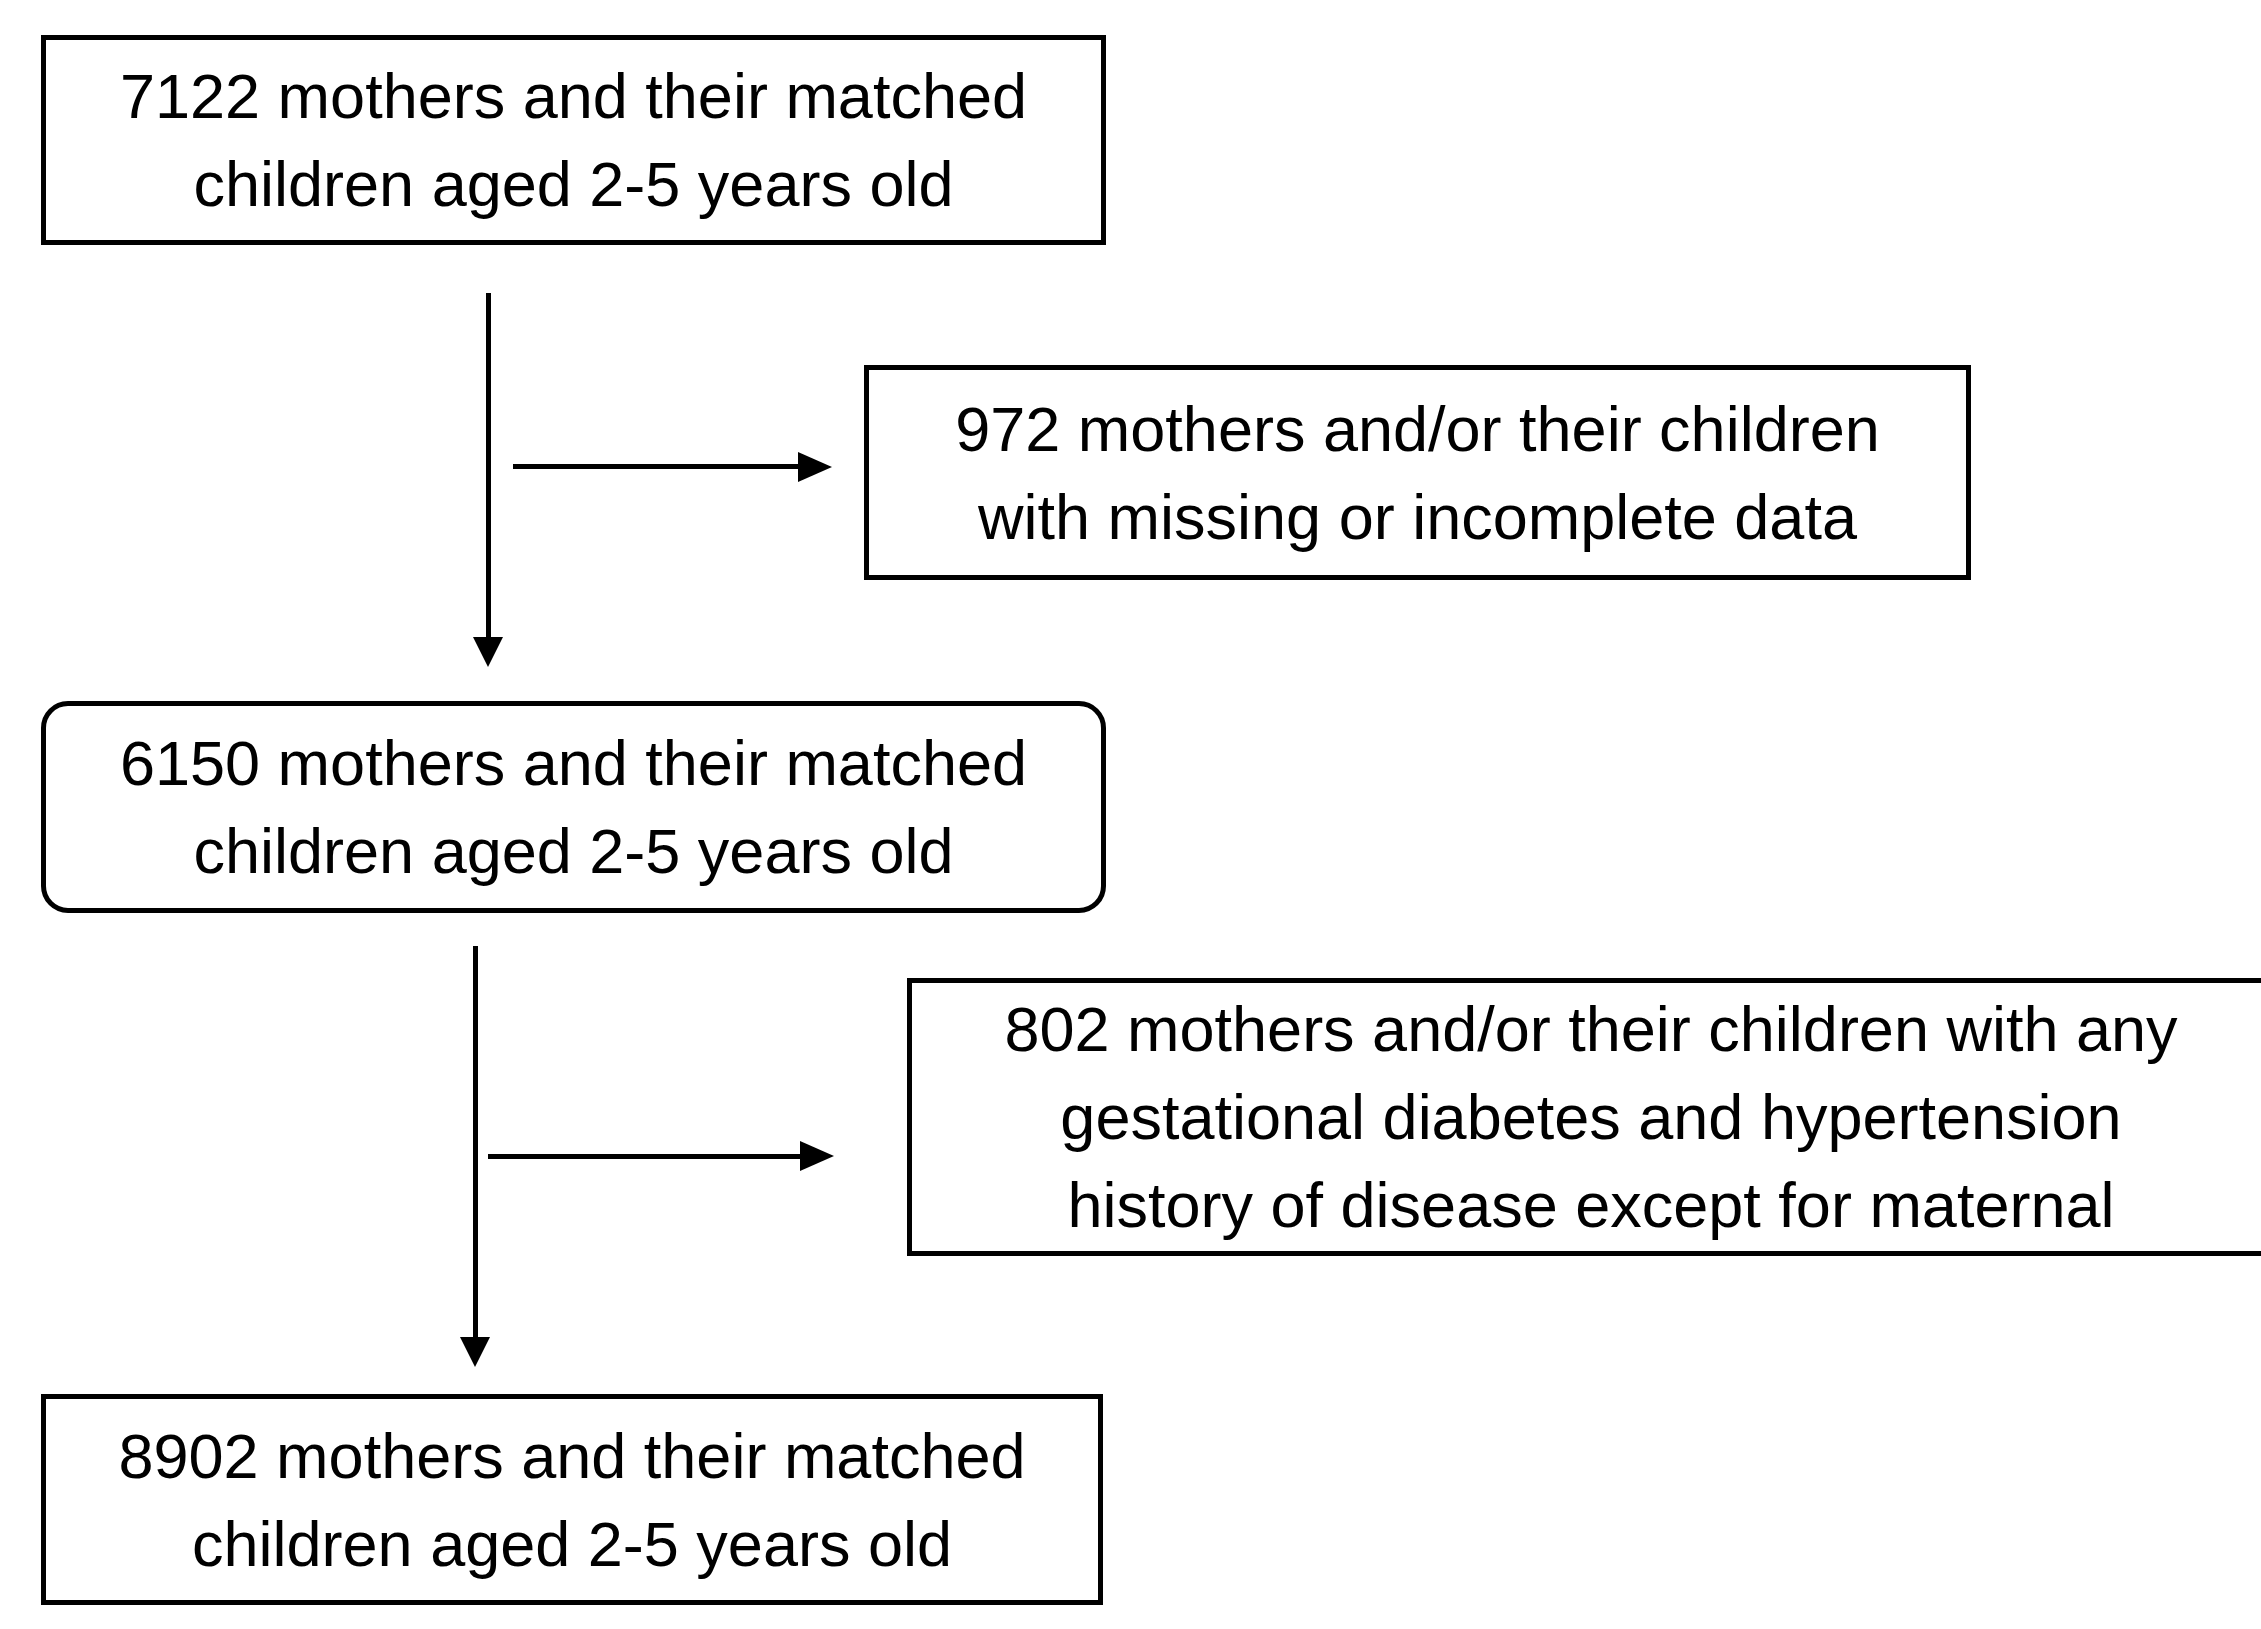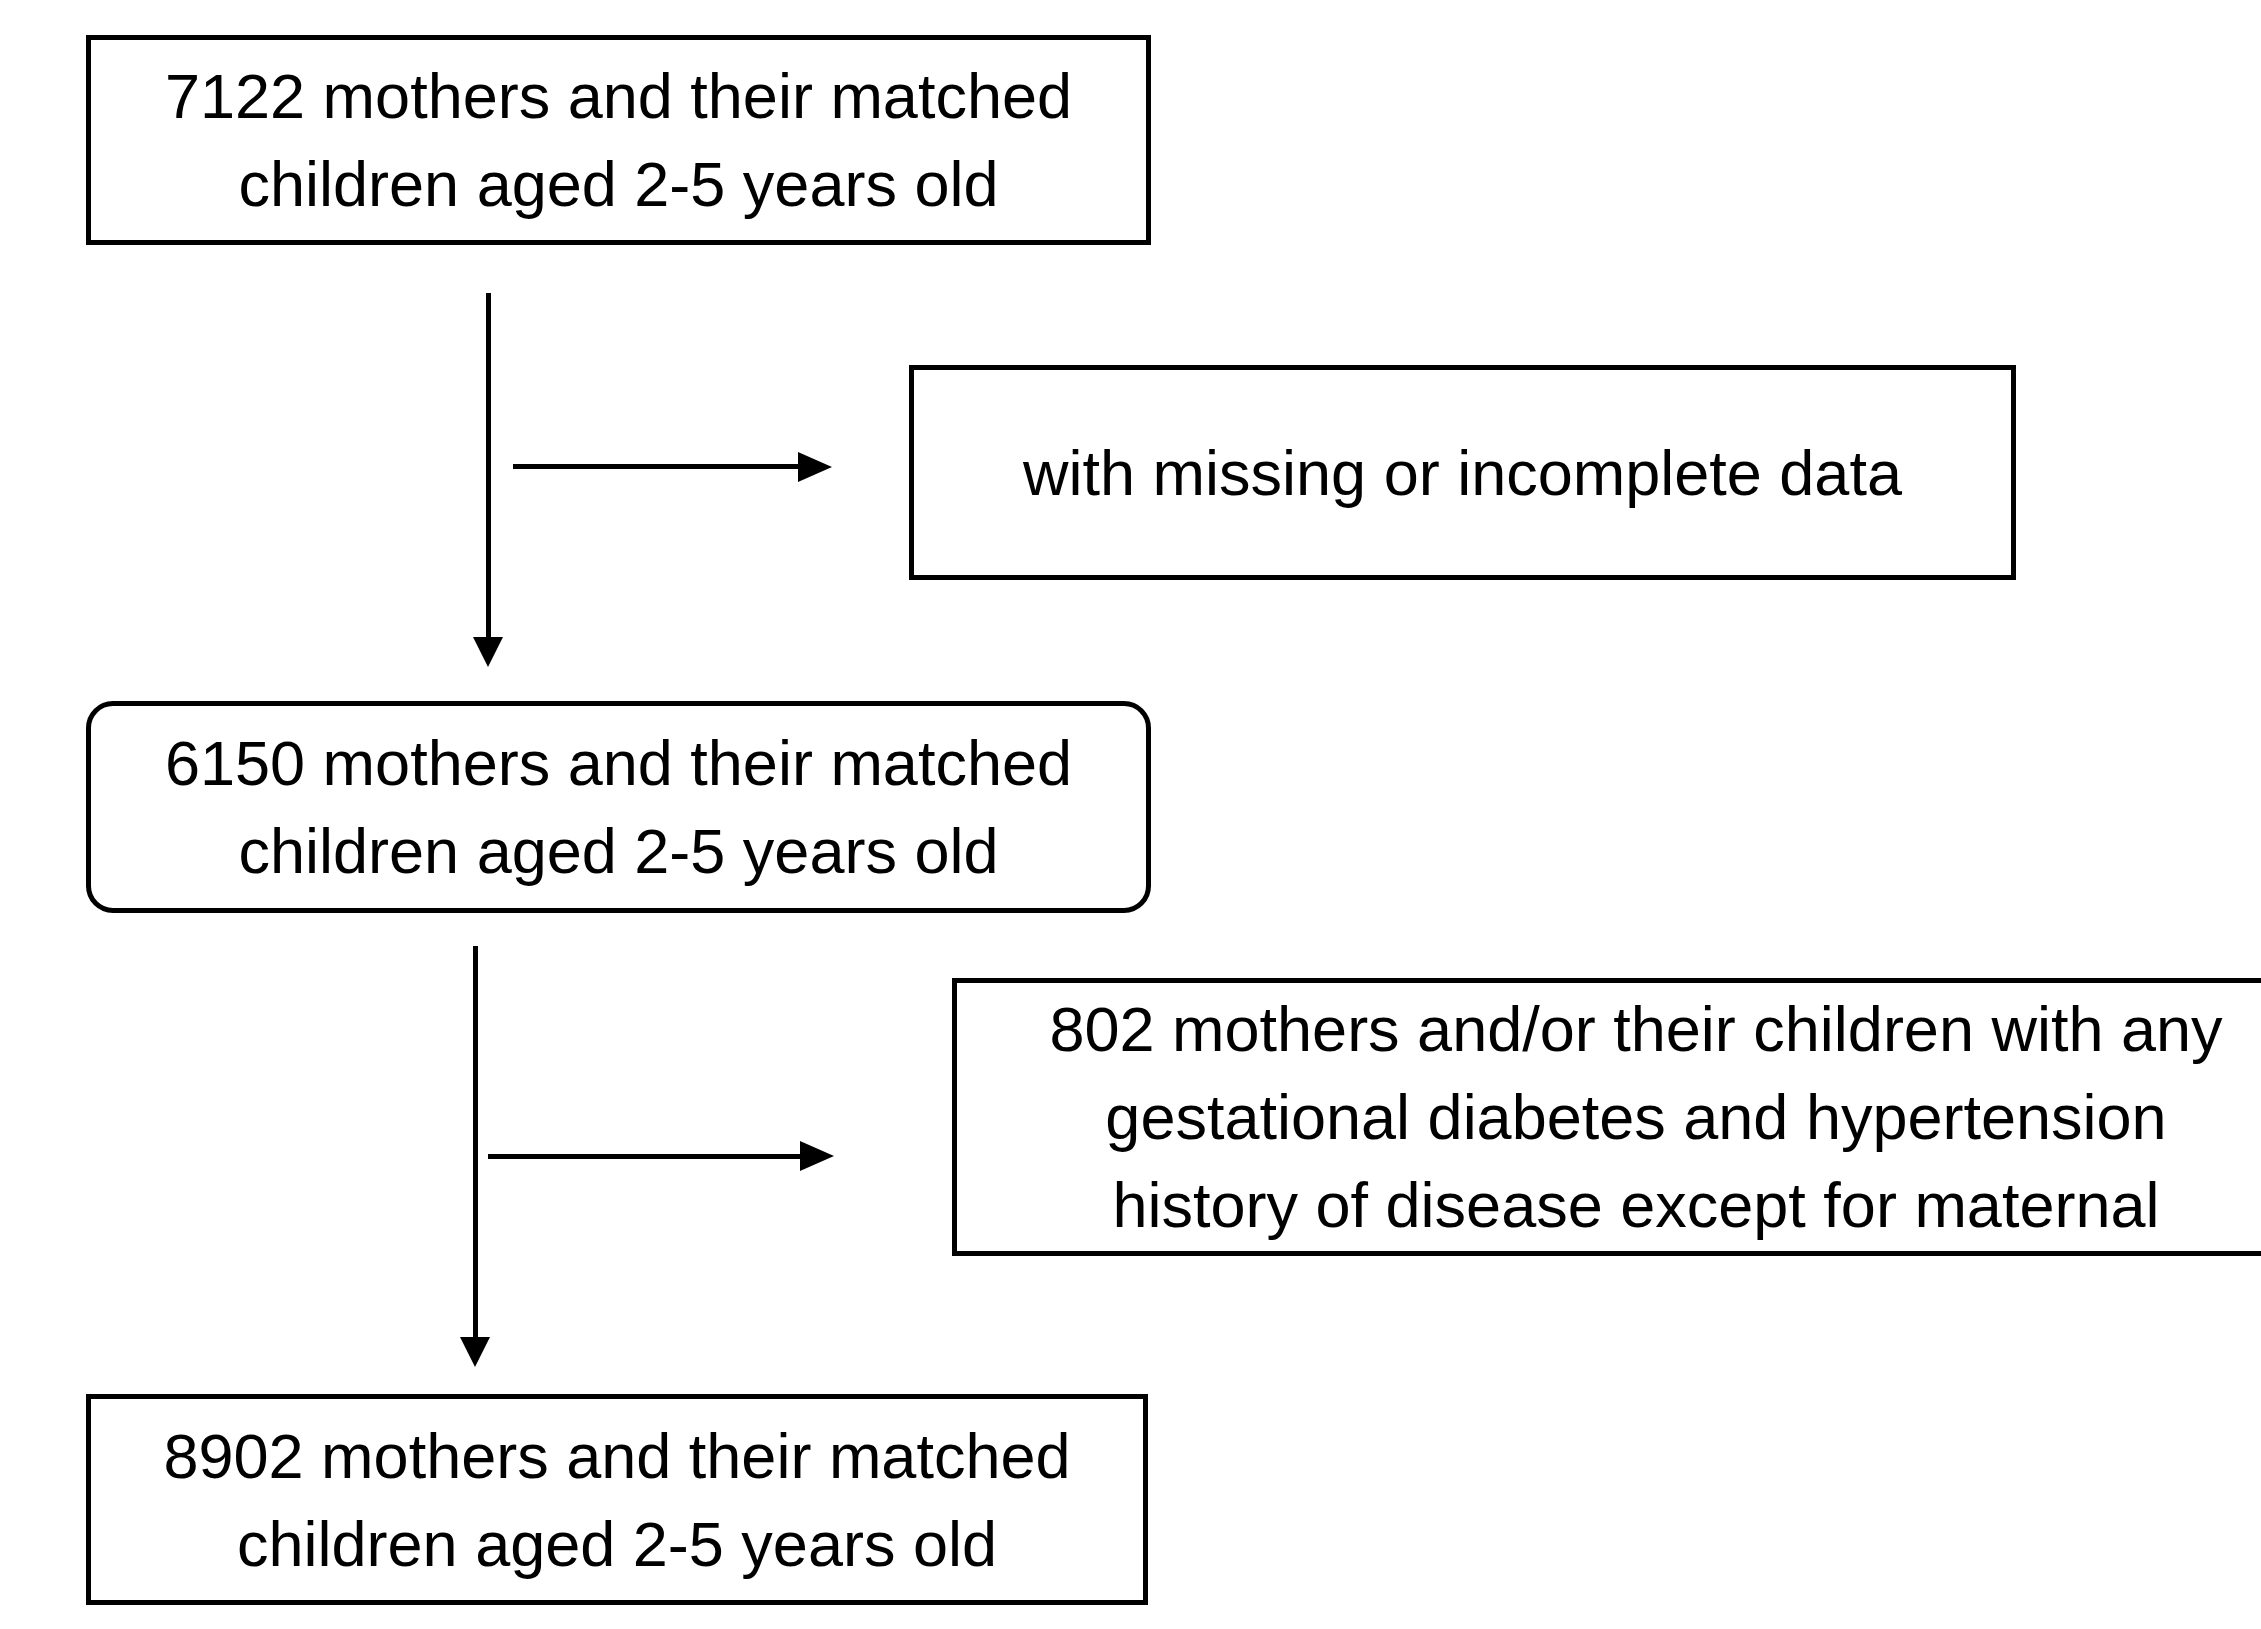--- a/index.html
+++ b/index.html
@@ -22,21 +22,20 @@
     border: 5.2px solid #000000;
     background: #ffffff;
     display: flex;
     flex-direction: column;
     align-items: center;
     justify-content: center;
     text-align: center;
     font-size: 63px;
     line-height: 88px;
     white-space: nowrap;
-    margin-left: 45px;
   }
   .node-line { display: block; }
 
   .vline {
     position: absolute;
     width: 5.2px;
     background: #000000;
   }
   .hline {
     position: absolute;
@@ -87,20 +86,21 @@
     <span class="node-line">children aged 2-5 years old</span>
   </div>
 
   <div class="vline" id="vline-1"></div>
   <div class="arrow-down" id="ahd-1"></div>
 
   <div class="hline" id="hline-1"></div>
   <div class="arrow-right" id="ahr-1"></div>
 
   <div class="node" id="node-excluded-missing">
+    <span class="node-line">972 mothers and/or their children</span>
     <span class="node-line">with missing or incomplete data</span>
   </div>
 
   <div class="node" id="node-after-first">
     <span class="node-line">6150 mothers and their matched</span>
     <span class="node-line">children aged 2-5 years old</span>
   </div>
 
   <div class="vline" id="vline-2"></div>
   <div class="arrow-down" id="ahd-2"></div>

